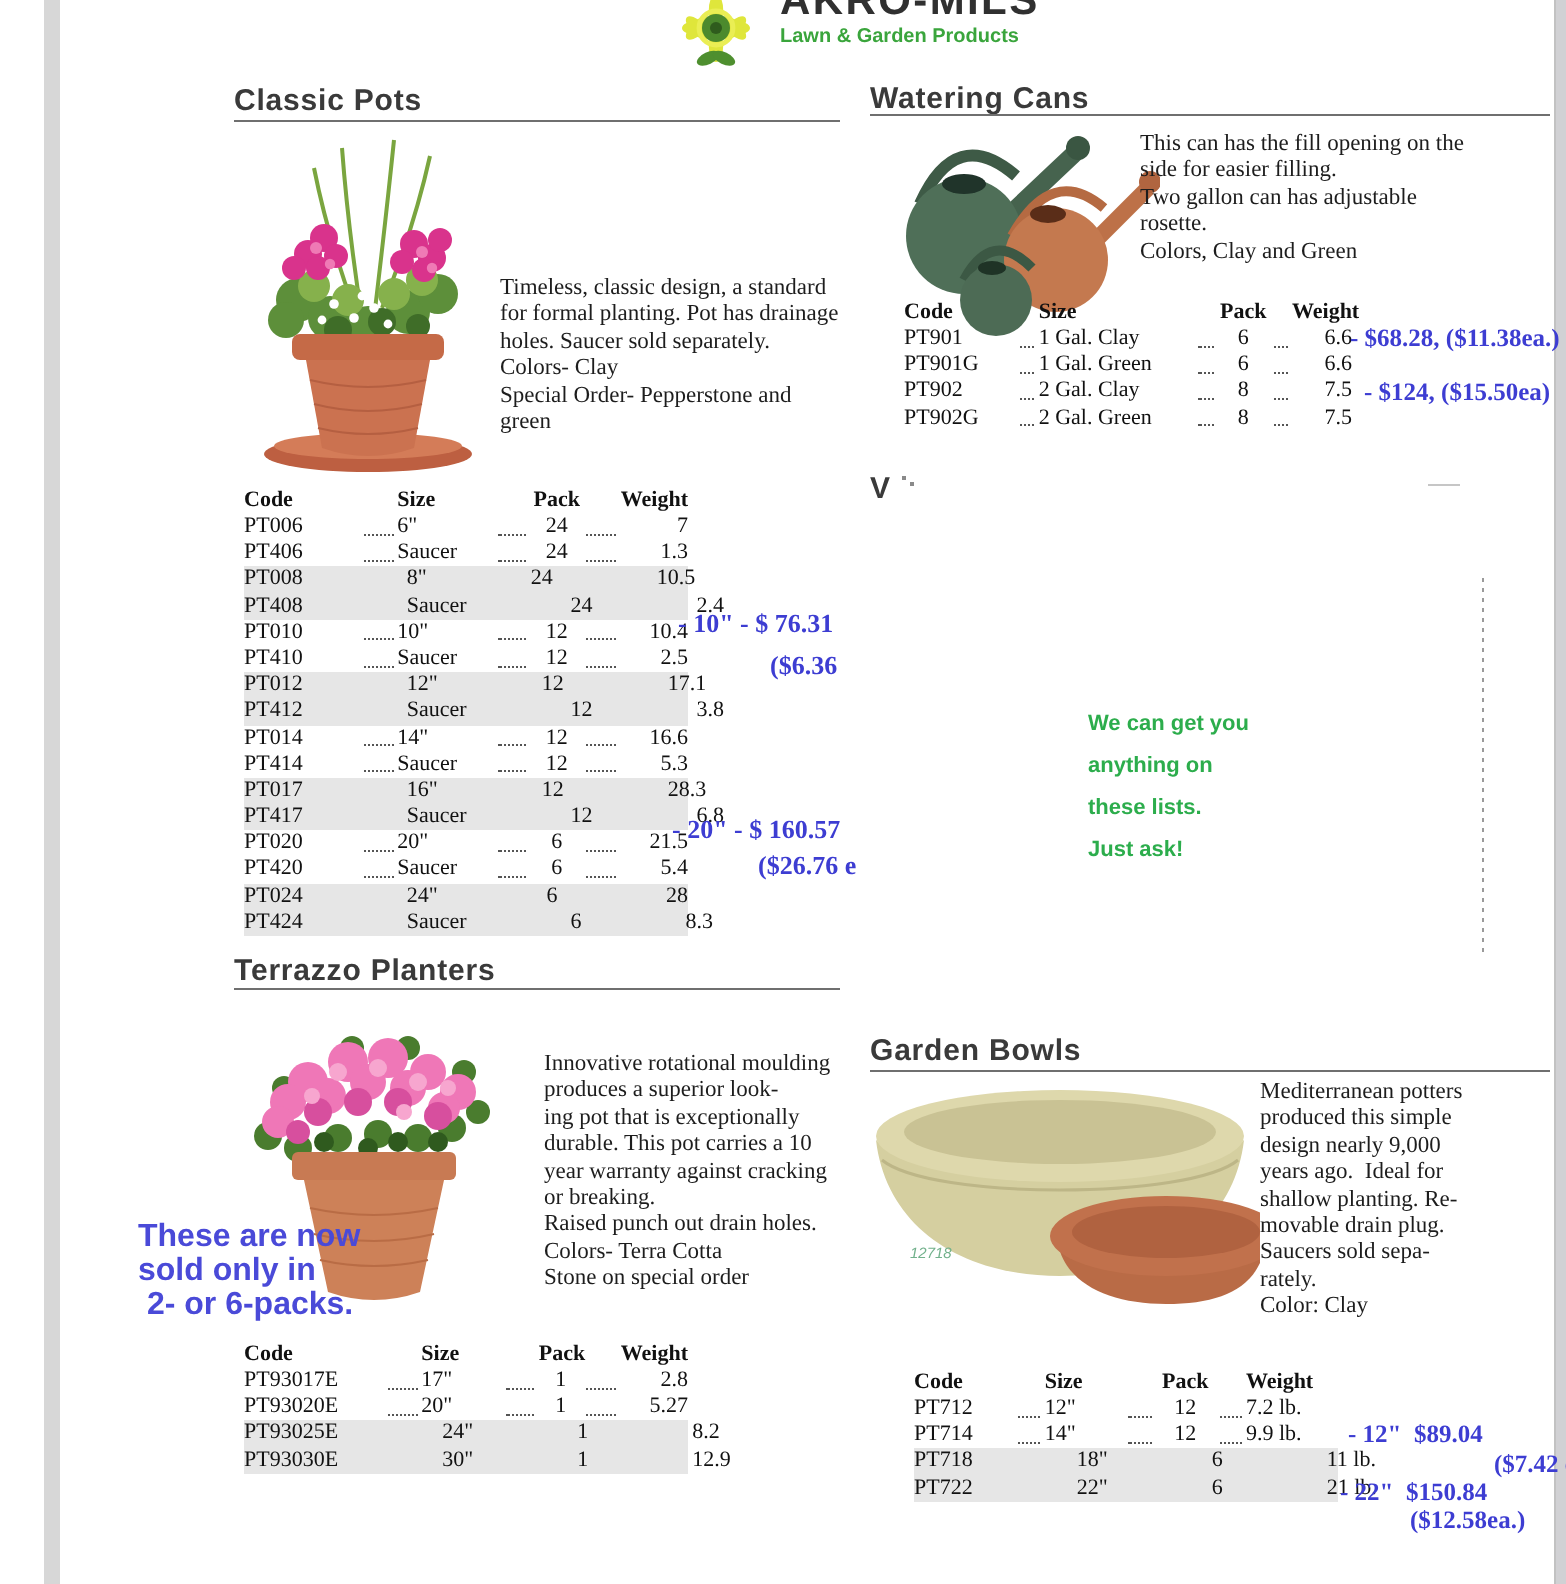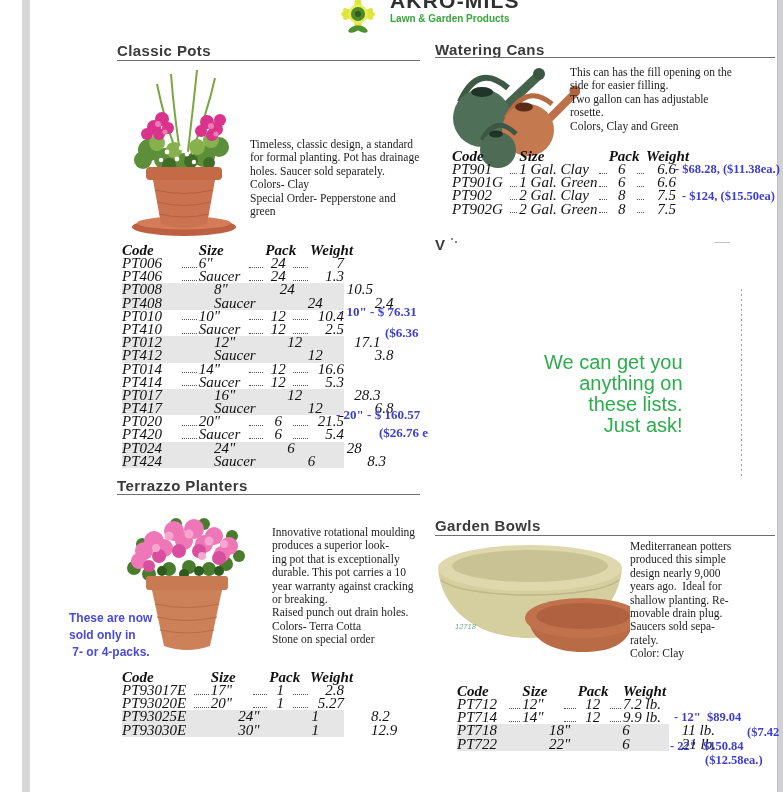--- a/index.html
+++ b/index.html
@@ -16,40 +16,40 @@
 
   
   .section-title{position:absolute;font-weight:bold;font-size:15px;color:#3a3a3a;letter-spacing:.4px;white-space:pre;}
   .rule{position:absolute;height:1px;background:#6f6f6f;}
 
   
   .desc{position:absolute;font-family:"Liberation Serif",serif;font-size:11.5px;line-height:13.4px;color:#1d1d1d;}
   .desc div{white-space:pre;}
 
   
-  .table{position:absolute;font-family:"Liberation Serif",serif;font-size:15px;color:#111;font-style:italic;}
+  .table{position:absolute;font-family:"Liberation Serif",serif;font-size:11px;color:#111;}
   .thead{display:flex;height:14px;line-height:14px;font-weight:bold;}
   .thead .ld{border-bottom:none;}
   .trow{display:flex;height:13.2px;line-height:13.2px;}
   .trow.shade{background:#e6e6e6;gap:24px;}
   .tc{white-space:pre;}
   .ld{flex:1 1 auto;height:0;border-bottom:1px dotted #555;margin:0 2px 2.5px 2px;align-self:flex-end;}
   .t-classic .code{width:58px}.t-classic .size{width:48px}.t-classic .pack{width:26px;text-align:center}.t-classic .wt{width:34px;text-align:right}
   .t-watering .code{width:56px}.t-watering .size{width:78px}.t-watering .pack{width:26px;text-align:center}.t-watering .wt{width:30px;text-align:right}
   .t-terrazzo .code{width:70px}.t-terrazzo .size{width:40px}.t-terrazzo .pack{width:22px;text-align:center}.t-terrazzo .wt{width:34px;text-align:right}
   .t-garden .code{width:50px}.t-garden .size{width:40px}.t-garden .pack{width:30px;text-align:center}.t-garden .wt{width:46px;text-align:left}
 
   
   .blue-ann{position:absolute;color:#3d3dd2;font-weight:bold;font-size:13px;white-space:pre;font-family:Liberation Serif, serif;}
   .blue-ann.small{font-size:12.5px;}
-  .note-blue{position:absolute;color:#4a4ad8;font-weight:bold;font-size:12px;line-height:17px;}
+  .note-blue{position:absolute;color:#4a4ad8;font-weight:bold;font-size:16px;line-height:17px;}
   .note-blue div{white-space:pre;}
 
   
-  .green-note{position:absolute;color:#2cad4c;font-weight:normal;font-size:20px;line-height:21px;text-align:right;}
+  .green-note{position:absolute;color:#2cad4c;font-weight:bold;font-size:11px;line-height:21px;}
   .green-note div{white-space:pre;}
 
   
   .overlay-card{position:absolute;left:426px;top:244px;width:316px;height:318px;background:#fff;border-radius:70px 35px 45px 90px;z-index:2;}
   .dashline{position:absolute;left:719px;top:289px;width:1px;height:187px;z-index:3;
             background-image:repeating-linear-gradient(to bottom,#9a9a9a 0 2px,transparent 2px 5px);}
   .dashmark{position:absolute;left:692px;top:242px;width:16px;height:1px;background:#c6c6c6;z-index:3;}
   .vmark{position:absolute;width:2px;height:2px;background:#8a8a8a;}
 
   
@@ -488,21 +488,21 @@
     <div>year warranty against cracking</div>
     <div>or breaking.</div>
     <div>Raised punch out drain holes.</div>
     <div>Colors- Terra Cotta</div>
     <div>Stone on special order</div>
   </div>
 
   <div class="note-blue z3" style="left:47px;top:610px">
     <div>These are now</div>
     <div>sold only in</div>
-    <div> 7- or 4-packs.</div>
+    <div> 2- or 6-packs.</div>
   </div>
 
   <div class="table t-terrazzo" style="left:100px;top:670px;width:222px">
     <div class="thead">
         <span class="tc code">Code</span>
         <span class="ld"></span>
         <span class="tc size">Size</span>
         <span class="ld"></span>
         <span class="tc pack">Pack</span>
         <span class="ld"></span>

